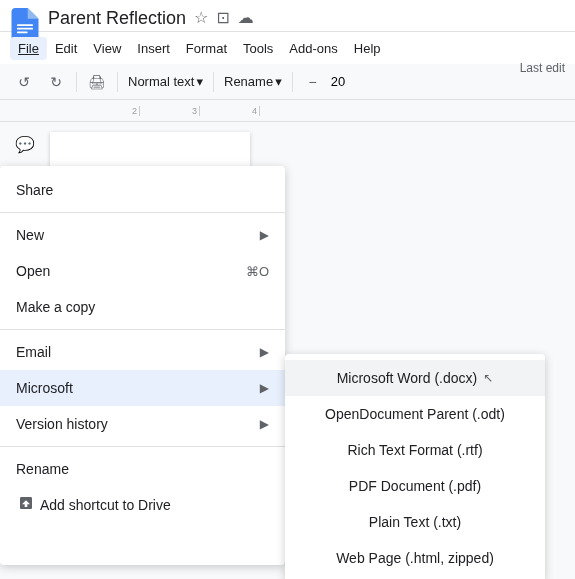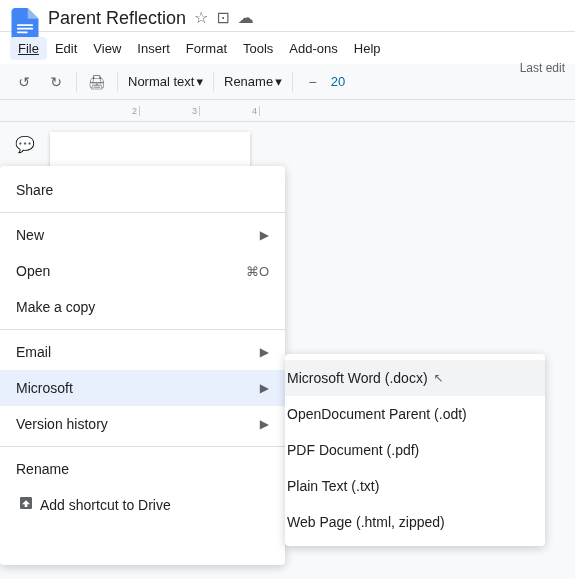--- a/index.html
+++ b/index.html
@@ -221,25 +221,26 @@
       background: white;
       border-radius: 4px;
       box-shadow: 0 2px 10px rgba(0,0,0,0.2);
       min-width: 260px;
       padding: 6px 0;
       z-index: 101;
     }
     .submenu-item {
       display: flex;
       align-items: center;
-      padding: 8px 2px;
+      padding: 8px 32px;
       font-size: 14px;
       color: #202124;
       cursor: pointer;
       min-height: 36px;
+      justify-content: center;
     }
     .submenu-item:hover, .submenu-item.active {
       background: #f1f3f4;
     }
     .submenu-item.active {
       background: #f1f3f4;
     }
 
     
     .page-doc {
@@ -294,21 +295,21 @@
     <span>Normal text</span>
     <span>▾</span>
   </div>
   <div class="toolbar-separator"></div>
   <div class="toolbar-dropdown">
     <span>Rename</span>
     <span>▾</span>
   </div>
   <div class="toolbar-separator"></div>
   <div class="toolbar-btn">−</div>
-  <span style="font-size:13px;color:#0369a1;">20</span>
+  <span style="font-size:13px;color:#000000;">20</span>
 </div>
 
 <div class="ruler">
   <div class="ruler-marks">
     <span style="width:60px;border-right:1px solid #ccc;padding-right:2px;text-align:right;">2</span>
     <span style="width:60px;border-right:1px solid #ccc;padding-right:2px;text-align:right;">3</span>
     <span style="width:60px;border-right:1px solid #ccc;padding-right:2px;text-align:right;">4</span>
   </div>
 </div>
 
@@ -386,20 +387,23 @@
 
     <div class="submenu">
       <div class="submenu-item active">
         <span>Microsoft Word (.docx)</span>
         <span style="margin-left:6px;color:#5f6368;font-size:12px;">↖</span>
       </div>
       <div class="submenu-item">
         <span>OpenDocument Parent (.odt)</span>
       </div>
       <div class="submenu-item">
+        <span>Rich Text Format (.rtf)</span>
+      </div>
+      <div class="submenu-item">
         <span>PDF Document (.pdf)</span>
       </div>
       <div class="submenu-item">
         <span>Plain Text (.txt)</span>
       </div>
       <div class="submenu-item">
         <span>Web Page (.html, zipped)</span>
       </div>
 
     </div>

